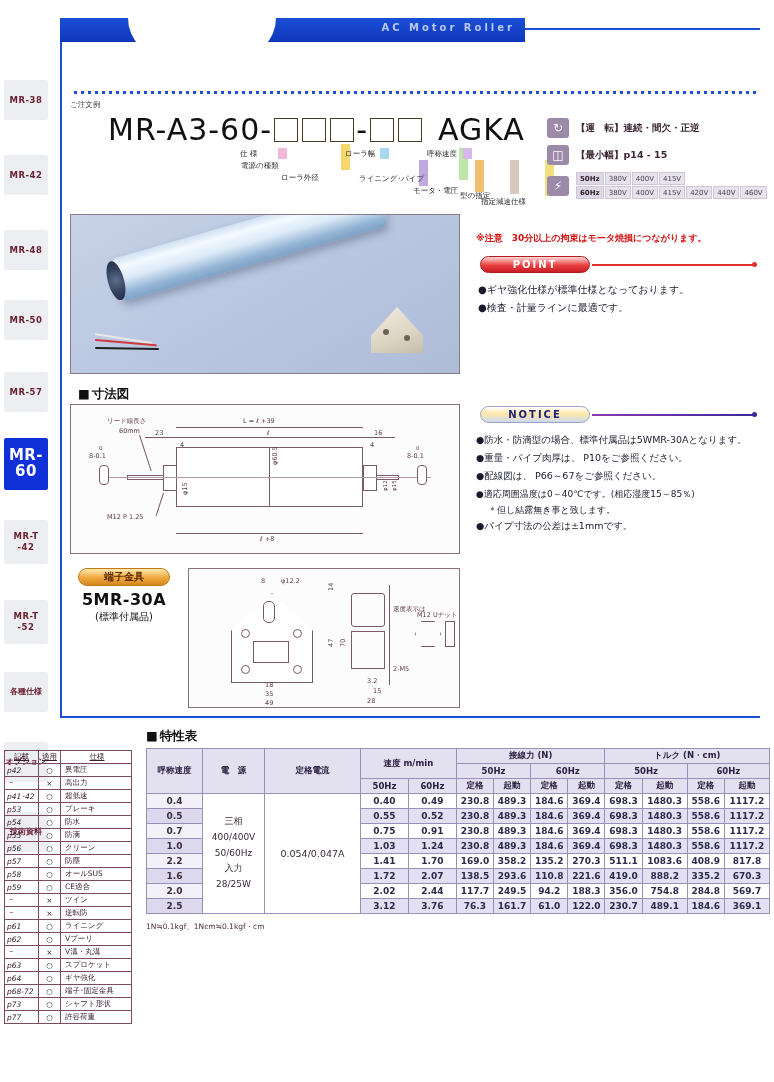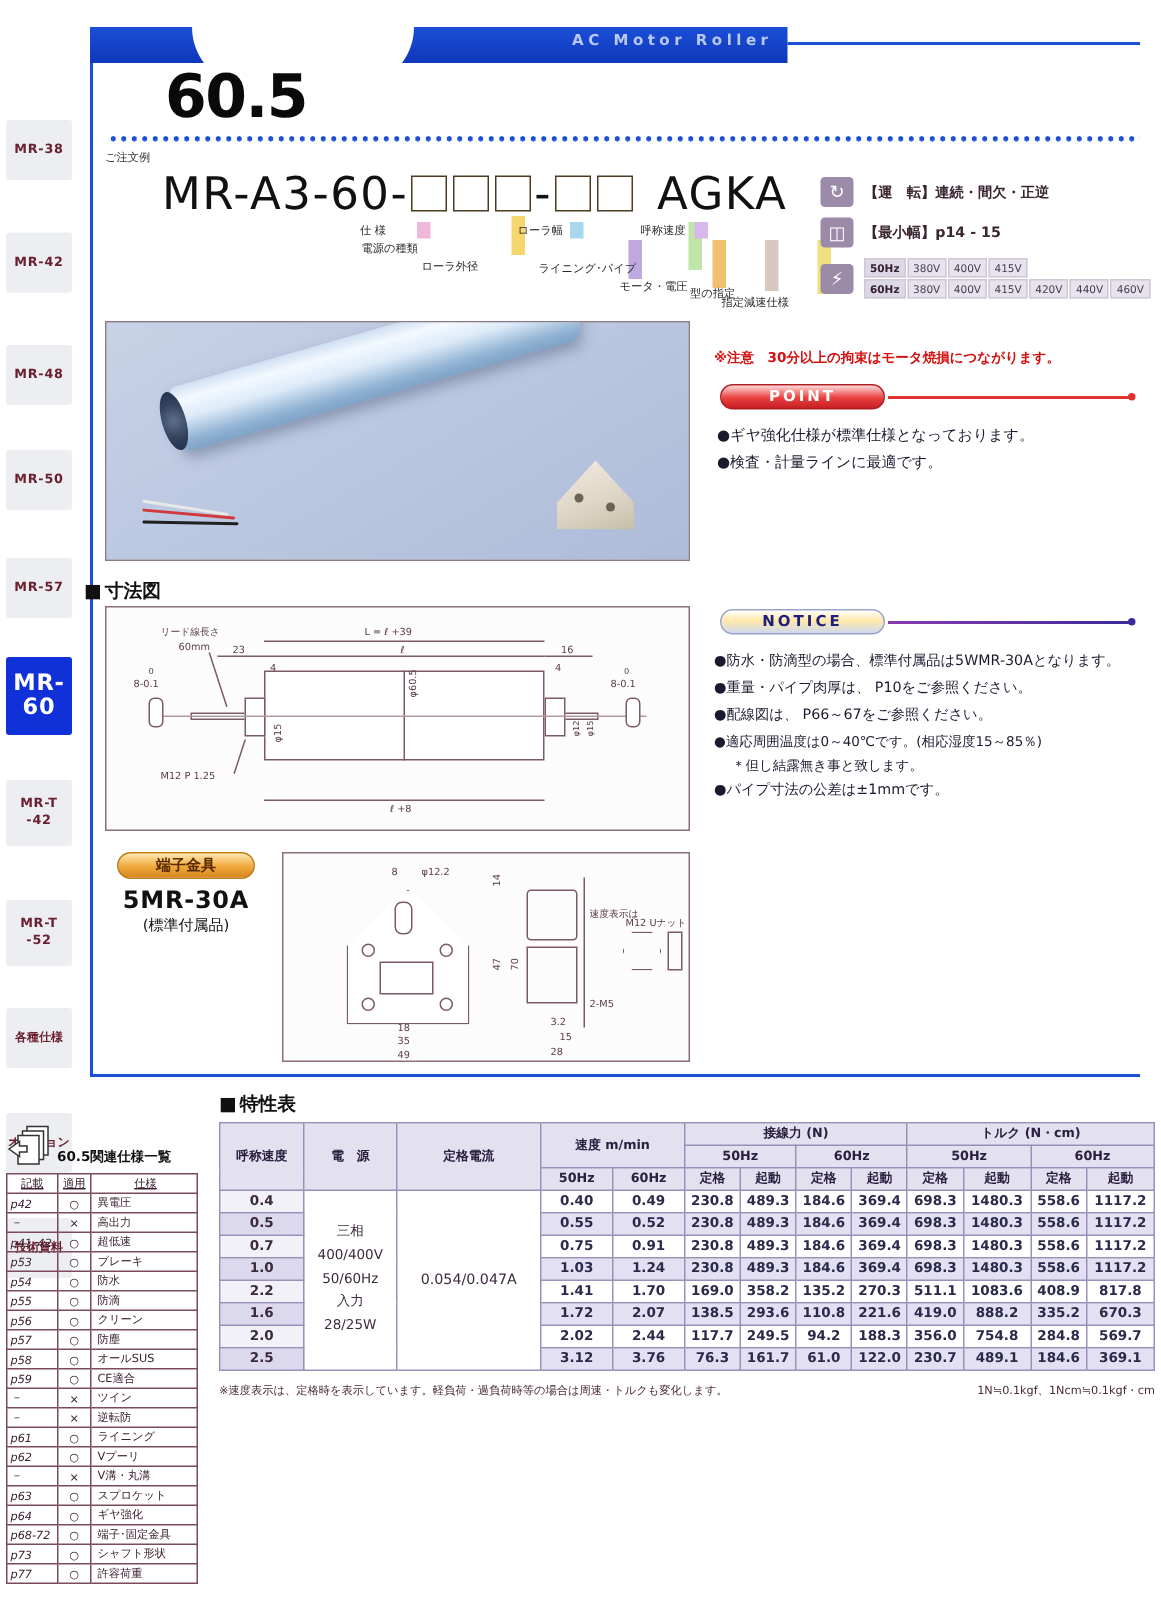--- a/index.html
+++ b/index.html
@@ -194,21 +194,20 @@
   </div>
 
 <div id="mainframe"></div>
 <div id="bluebar">
   <div class="label">AC Motor Roller</div>
 </div>
 <div id="whitedome"></div>
 <div id="topline"></div>
 
 <div id="titlerow">
-  <span id="bignum">60.5</span>
 </div>
 <div id="dotline"></div>
 
 <div id="orderlabel">ご注文例</div>
 <div id="modelno">
   <span>MR-A3-60-</span><span class="bx"></span><span class="bx"></span><span class="bx"></span><span>-</span><span class="bx"></span><span class="bx"></span><span class="sp"></span><span>AGKA</span>
 </div>
 
 <div class="swatch" style="left:278px;top:148px;width:9px;height:11px;background:#f0b8d8;"></div>
 <div class="callout" style="left:240px;top:149px;">仕 様</div>
@@ -291,21 +290,21 @@
 <div class="pill notice" style="left:480px;top:406px;">NOTICE</div>
 <div class="pilltail" style="left:592px;top:414px;width:162px;background:linear-gradient(90deg,#8a3ab0,#3a2a9a);"></div>
 <div class="pilldot" style="left:752px;top:412px;background:#3a2a9a;"></div>
 <div class="bullet" style="left:476px;top:434px;font-size:9.5px;">●防水・防滴型の場合、標準付属品は5WMR-30Aとなります。</div>
 <div class="bullet" style="left:476px;top:452px;font-size:9.5px;">●重量・パイプ肉厚は、 P10をご参照ください。</div>
 <div class="bullet" style="left:476px;top:470px;font-size:9.5px;">●配線図は、 P66～67をご参照ください。</div>
 <div class="bullet" style="left:476px;top:488px;font-size:9px;">●適応周囲温度は0～40℃です。(相応湿度15～85％)</div>
 <div class="bullet" style="left:488px;top:504px;font-size:9px;">＊但し結露無き事と致します。</div>
 <div class="bullet" style="left:476px;top:520px;font-size:9.5px;">●パイプ寸法の公差は±1mmです。</div>
 
-<div class="sechead" style="left:56px;top:386px;">寸法図</div>
+<div class="sechead" style="left:78px;top:386px;">寸法図</div>
 <div class="drawbox" style="left:70px;top:404px;width:390px;height:150px;">
 
   <div style="position:absolute;left:105px;top:42px;width:187px;height:60px;border:1px solid #7a5a66;background:#fff;"></div>
   <div class="dline" style="left:198px;top:42px;width:1px;height:60px;"></div>
 
   <div class="dline" style="left:56px;top:70px;width:50px;height:5px;border:1px solid #7a5a66;background:#fff;"></div>
   <div class="dline" style="left:292px;top:70px;width:36px;height:5px;border:1px solid #7a5a66;background:#fff;"></div>
   <div style="position:absolute;left:92px;top:60px;width:14px;height:26px;border:1px solid #7a5a66;background:#fff;"></div>
   <div style="position:absolute;left:292px;top:60px;width:14px;height:26px;border:1px solid #7a5a66;background:#fff;"></div>
 
@@ -370,31 +369,20 @@
   <div class="dtxt" style="left:76px;top:130px;">49</div>
   <div class="dtxt" style="left:204px;top:36px;">速度表示は</div>
   <div class="dtxt" style="left:228px;top:42px;">M12 Uナット</div>
   <div class="dtxt" style="left:204px;top:96px;">2-M5</div>
   <div class="dtxt" style="left:178px;top:108px;">3.2</div>
   <div class="dtxt" style="left:184px;top:118px;">15</div>
   <div class="dtxt" style="left:178px;top:128px;">28</div>
 </div>
 
 <div id="relbox">
-  <div id="relhead">
-    <div id="relicon">
-      <svg width="34" height="30" viewBox="0 0 34 30">
-        <rect x="14" y="1" width="14" height="19" fill="#fff" stroke="#333"></rect>
-        <rect x="11" y="4" width="14" height="19" fill="#fff" stroke="#333"></rect>
-        <rect x="8" y="7" width="14" height="19" fill="#fff" stroke="#333"></rect>
-        <path d="M2 16 L9 11 L9 14 L14 14 L14 18 L9 18 L9 21 Z" fill="#fff" stroke="#333"></path>
-      </svg>
-    </div>
-    <div id="reltitle">60.5関連仕様一覧</div>
-  </div>
   <table id="reltable">
     <tbody id="relbody">
         <tr class="hdr">
           <td class="c1" style="font-style: normal;">記載</td>
           <td class="c2" style="font-style: normal;">適用</td>
           <td class="c3" style="font-style: normal;">仕様</td>
         </tr>
         <tr>
           <td class="c1">p42</td>
           <td class="c2">○</td>
@@ -640,15 +628,14 @@
           <td class="v">122.0</td>
           <td class="v">230.7</td>
           <td class="v">489.1</td>
           <td class="v">184.6</td>
           <td class="v">369.1</td>
         </tr>
       </tbody>
   </table>
 </div>
 <div id="tblnote">
-  <span>※速度表示は、定格時を表示しています。軽負荷・過負荷時等の場合は周速・トルクも変化します。</span>
   <span>1N≒0.1kgf、1Ncm≒0.1kgf・cm</span>
 </div>
 
 </body></html>

